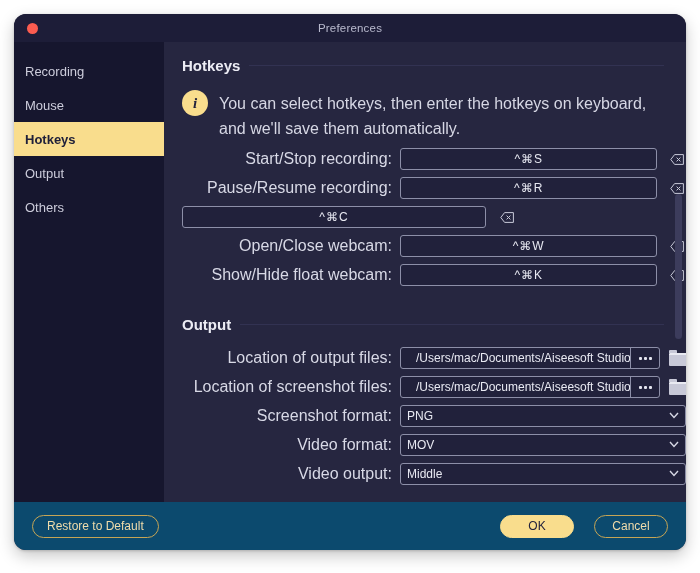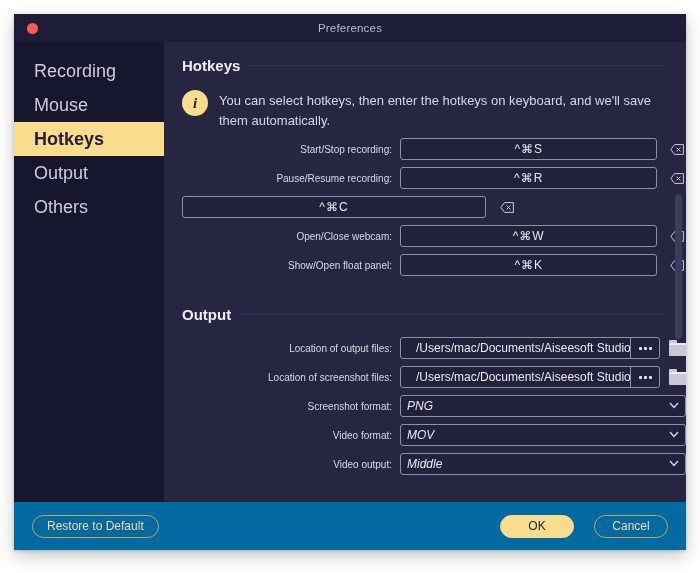--- a/index.html
+++ b/index.html
@@ -13,21 +13,21 @@
     -webkit-font-smoothing: antialiased;
   }
 
   #window {
     position: absolute;
     left: 14px;
     top: 14px;
     width: 672px;
     height: 536px;
     background: #262640;
-    border-radius: 0;
+    border-radius: 12px;
     overflow: hidden;
     box-shadow: 0 6px 16px rgba(0,0,0,0.22), 0 1px 3px rgba(0,0,0,0.18);
     display: flex;
     flex-direction: column;
   }
 
   
   #titlebar {
     height: 28px;
     min-height: 28px;
@@ -65,22 +65,22 @@
     width: 150px;
     min-width: 150px;
     background: #16162e;
     padding-top: 12px;
     box-sizing: border-box;
   }
   .side-item {
     height: 34px;
     display: flex;
     align-items: center;
-    padding-left: 20px;
-    font-size: 18px;
+    padding-left: 11px;
+    font-size: 13px;
     color: #ccccdb;
     box-sizing: border-box;
   }
   .side-item.active {
     background: #f9dd8d;
     color: #20203a;
     font-weight: bold;
   }
 
   
@@ -144,38 +144,38 @@
     color: #23233d;
     font-size: 15px;
     font-weight: bold;
     font-style: italic;
     display: flex;
     align-items: center;
     justify-content: center;
     font-family: "Liberation Serif", serif;
   }
   #info-text {
-    font-size: 13px;
-    line-height: 20px;
+    font-size: 16px;
+    line-height: 25px;
     color: #d6d7e4;
     padding-top: 1px;
   }
 
   
   .row {
     display: flex;
     align-items: center;
     height: 22px;
     margin-top: 7px;
   }
   .row .lbl {
     width: 218px;
     min-width: 218px;
     text-align: right;
-    font-size: 10px;
+    font-size: 16px;
     color: #d8d9e6;
     padding-right: 8px;
     box-sizing: border-box;
     white-space: nowrap;
   }
 
   .field {
     height: 22px;
     box-sizing: border-box;
     border: 1px solid #8d8fa8;
@@ -254,34 +254,33 @@
     border-radius: 1px;
     border-top: 2px solid #e9eaf2;
     box-sizing: border-box;
   }
 
   
   .select-field {
     width: 322px;
     padding-left: 6px;
     justify-content: space-between;
-    font-style: italic;
   }
   .chev {
     margin-right: 7px;
     width: 9px;
     height: 9px;
   }
   .chev svg { display: block; }
 
   
   #footer {
     height: 48px;
     min-height: 48px;
-    background: #0369a1;
+    background: #0c4a6e;
     display: flex;
     align-items: center;
     padding: 0 18px;
     box-sizing: border-box;
     justify-content: space-between;
   }
   .pill {
     height: 23px;
     border-radius: 12px;
     border: 1px solid #c6a555;
@@ -395,21 +394,21 @@
         </div>
         <div class="clear-btn">
           <svg width="14" height="11" viewBox="0 0 14 11">
               <path d="M4.6 0.6 L13.4 0.6 L13.4 10.4 L4.6 10.4 L0.8 5.5 Z" fill="none" stroke="#c9cad9" stroke-width="1"></path>
               <path d="M6.6 3.6 L10.4 7.4 M10.4 3.6 L6.6 7.4" stroke="#c9cad9" stroke-width="1"></path>
             </svg>
         </div>
       </div>
 
       <div class="row">
-        <div class="lbl">Show/Open float panel:</div>
+        <div class="lbl">Show/Hide float webcam:</div>
         <div class="field hotkey-field">
           <span>^⌘K</span>
         </div>
         <div class="clear-btn">
           <svg width="14" height="11" viewBox="0 0 14 11">
               <path d="M4.6 0.6 L13.4 0.6 L13.4 10.4 L4.6 10.4 L0.8 5.5 Z" fill="none" stroke="#c9cad9" stroke-width="1"></path>
               <path d="M6.6 3.6 L10.4 7.4 M10.4 3.6 L6.6 7.4" stroke="#c9cad9" stroke-width="1"></path>
             </svg>
         </div>
       </div>

